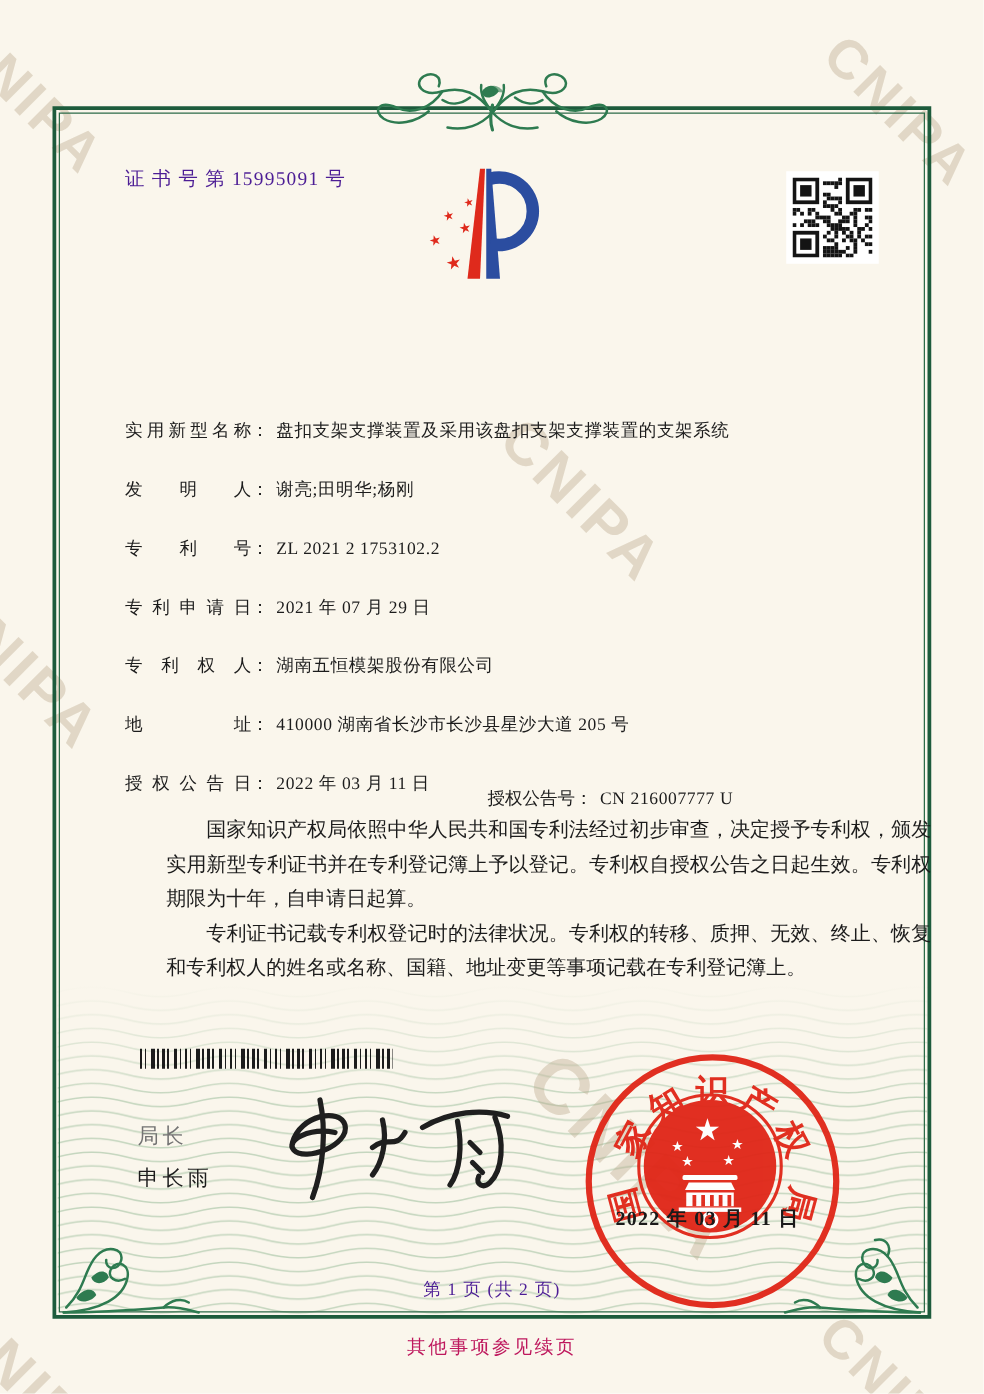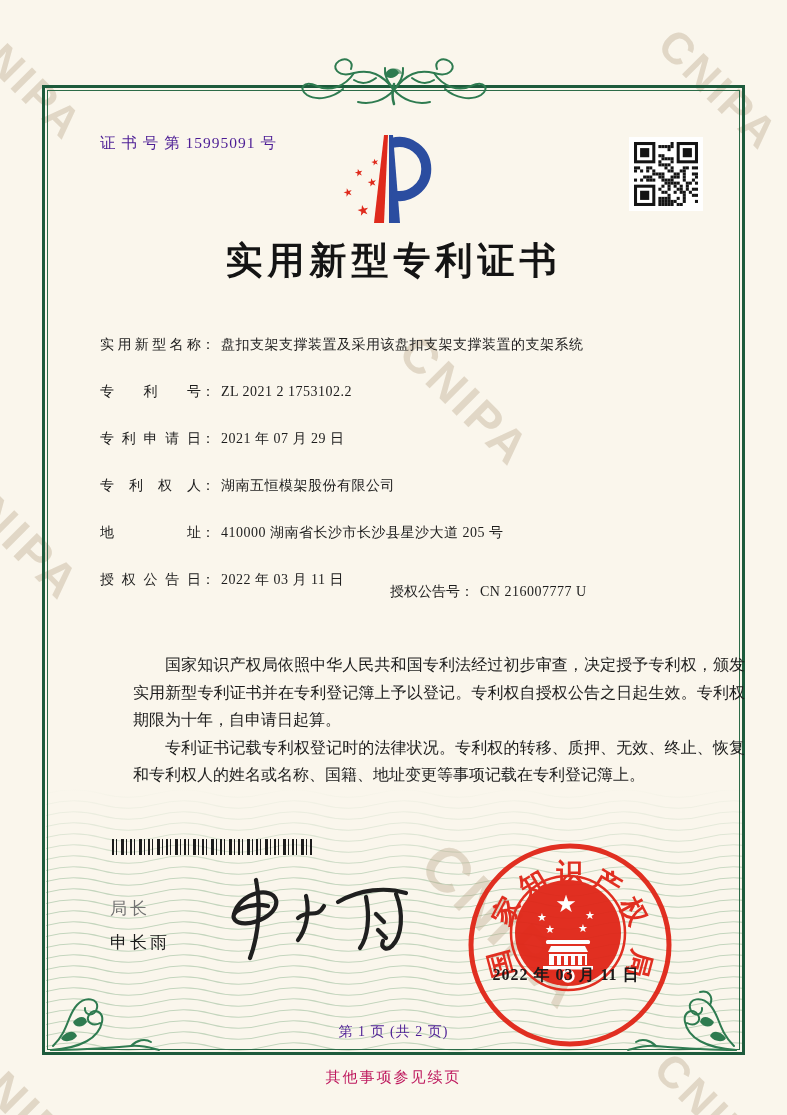--- a/index.html
+++ b/index.html
@@ -306,25 +306,27 @@
         <rect x="8" y="20" width="1" height="1"></rect>
         <rect x="9" y="20" width="1" height="1"></rect>
         <rect x="10" y="20" width="1" height="1"></rect>
         <rect x="11" y="20" width="1" height="1"></rect>
         <rect x="12" y="20" width="1" height="1"></rect>
         <rect x="14" y="20" width="1" height="1"></rect>
         <rect x="15" y="20" width="1" height="1"></rect>
       </g>
   </svg>
 
-  <div class="title">实用新型专利证书</div>
 
   <div class="fields">
     <div class="frow">
       <span class="flabel">实用新型名称</span><span class="fcolon">：</span><span class="fvalue">盘扣支架支撑装置及采用该盘扣支架支撑装置的支架系统</span>
+    </div>
+    <div class="frow">
+      <span class="flabel">发明人</span><span class="fcolon">：</span><span class="fvalue">谢亮;田明华;杨刚</span>
     </div>
     <div class="frow">
       <span class="flabel">专利号</span><span class="fcolon">：</span><span class="fvalue">ZL 2021 2 1753102.2</span>
     </div>
     <div class="frow">
       <span class="flabel">专利申请日</span><span class="fcolon">：</span><span class="fvalue">2021 年 07 月 29 日</span>
     </div>
     <div class="frow">
       <span class="flabel">专利权人</span><span class="fcolon">：</span><span class="fvalue">湖南五恒模架股份有限公司</span>
     </div>

